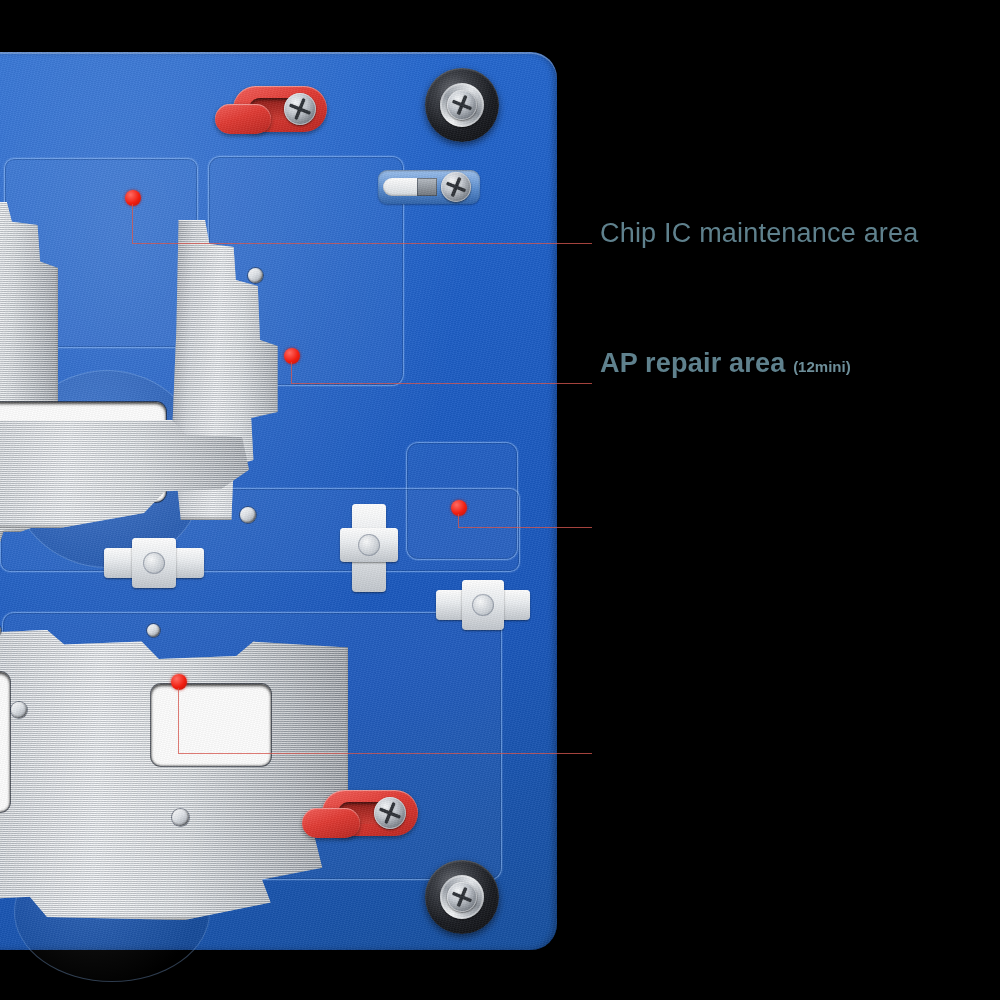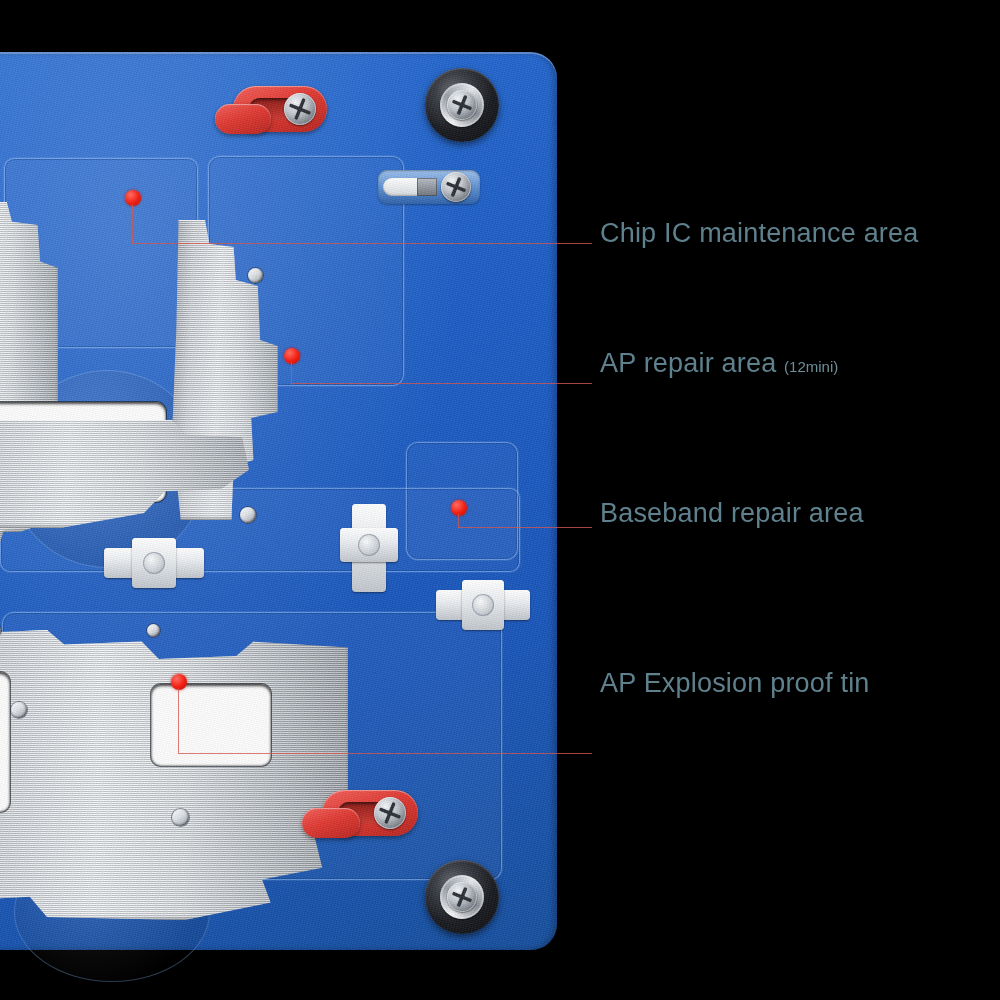--- a/index.html
+++ b/index.html
@@ -272,32 +272,28 @@
   <div class="dot" style="left:125px; top:190px;"></div>
   <div class="lead-v" style="left:132px; top:204px; height:39px;"></div>
   <div class="lead-h" style="left:132px; top:243px; width:460px;"></div>
   <div class="label" style="left:600px; top:218px;">
     <span>Chip IC maintenance area</span>
   </div>
 
   <div class="dot" style="left:284px; top:348px;"></div>
   <div class="lead-v" style="left:291px; top:362px; height:21px;"></div>
   <div class="lead-h" style="left:291px; top:383px; width:301px;"></div>
-  <div class="label" style="left:600px; top:348px;">
+  <div class="label" style="left:600px; top:348px;font-weight:bold;">
     <span>AP repair area</span>
     <span class="sub">(12mini)</span>
   </div>
 
   <div class="dot" style="left:451px; top:500px;"></div>
   <div class="lead-v" style="left:458px; top:514px; height:13px;"></div>
   <div class="lead-h" style="left:458px; top:527px; width:134px;"></div>
-  <div class="label" style="left:600px; top:498px;">
-    <span>Baseband repair area</span>
-  </div>
 
   <div class="dot" style="left:171px; top:674px;"></div>
   <div class="lead-v" style="left:178px; top:688px; height:65px;"></div>
   <div class="lead-h" style="left:178px; top:753px; width:414px;"></div>
   <div class="label" style="left:600px; top:668px;">
-    <span>AP Explosion proof tin</span>
   </div>
 
 </div>
 
 </body></html>

